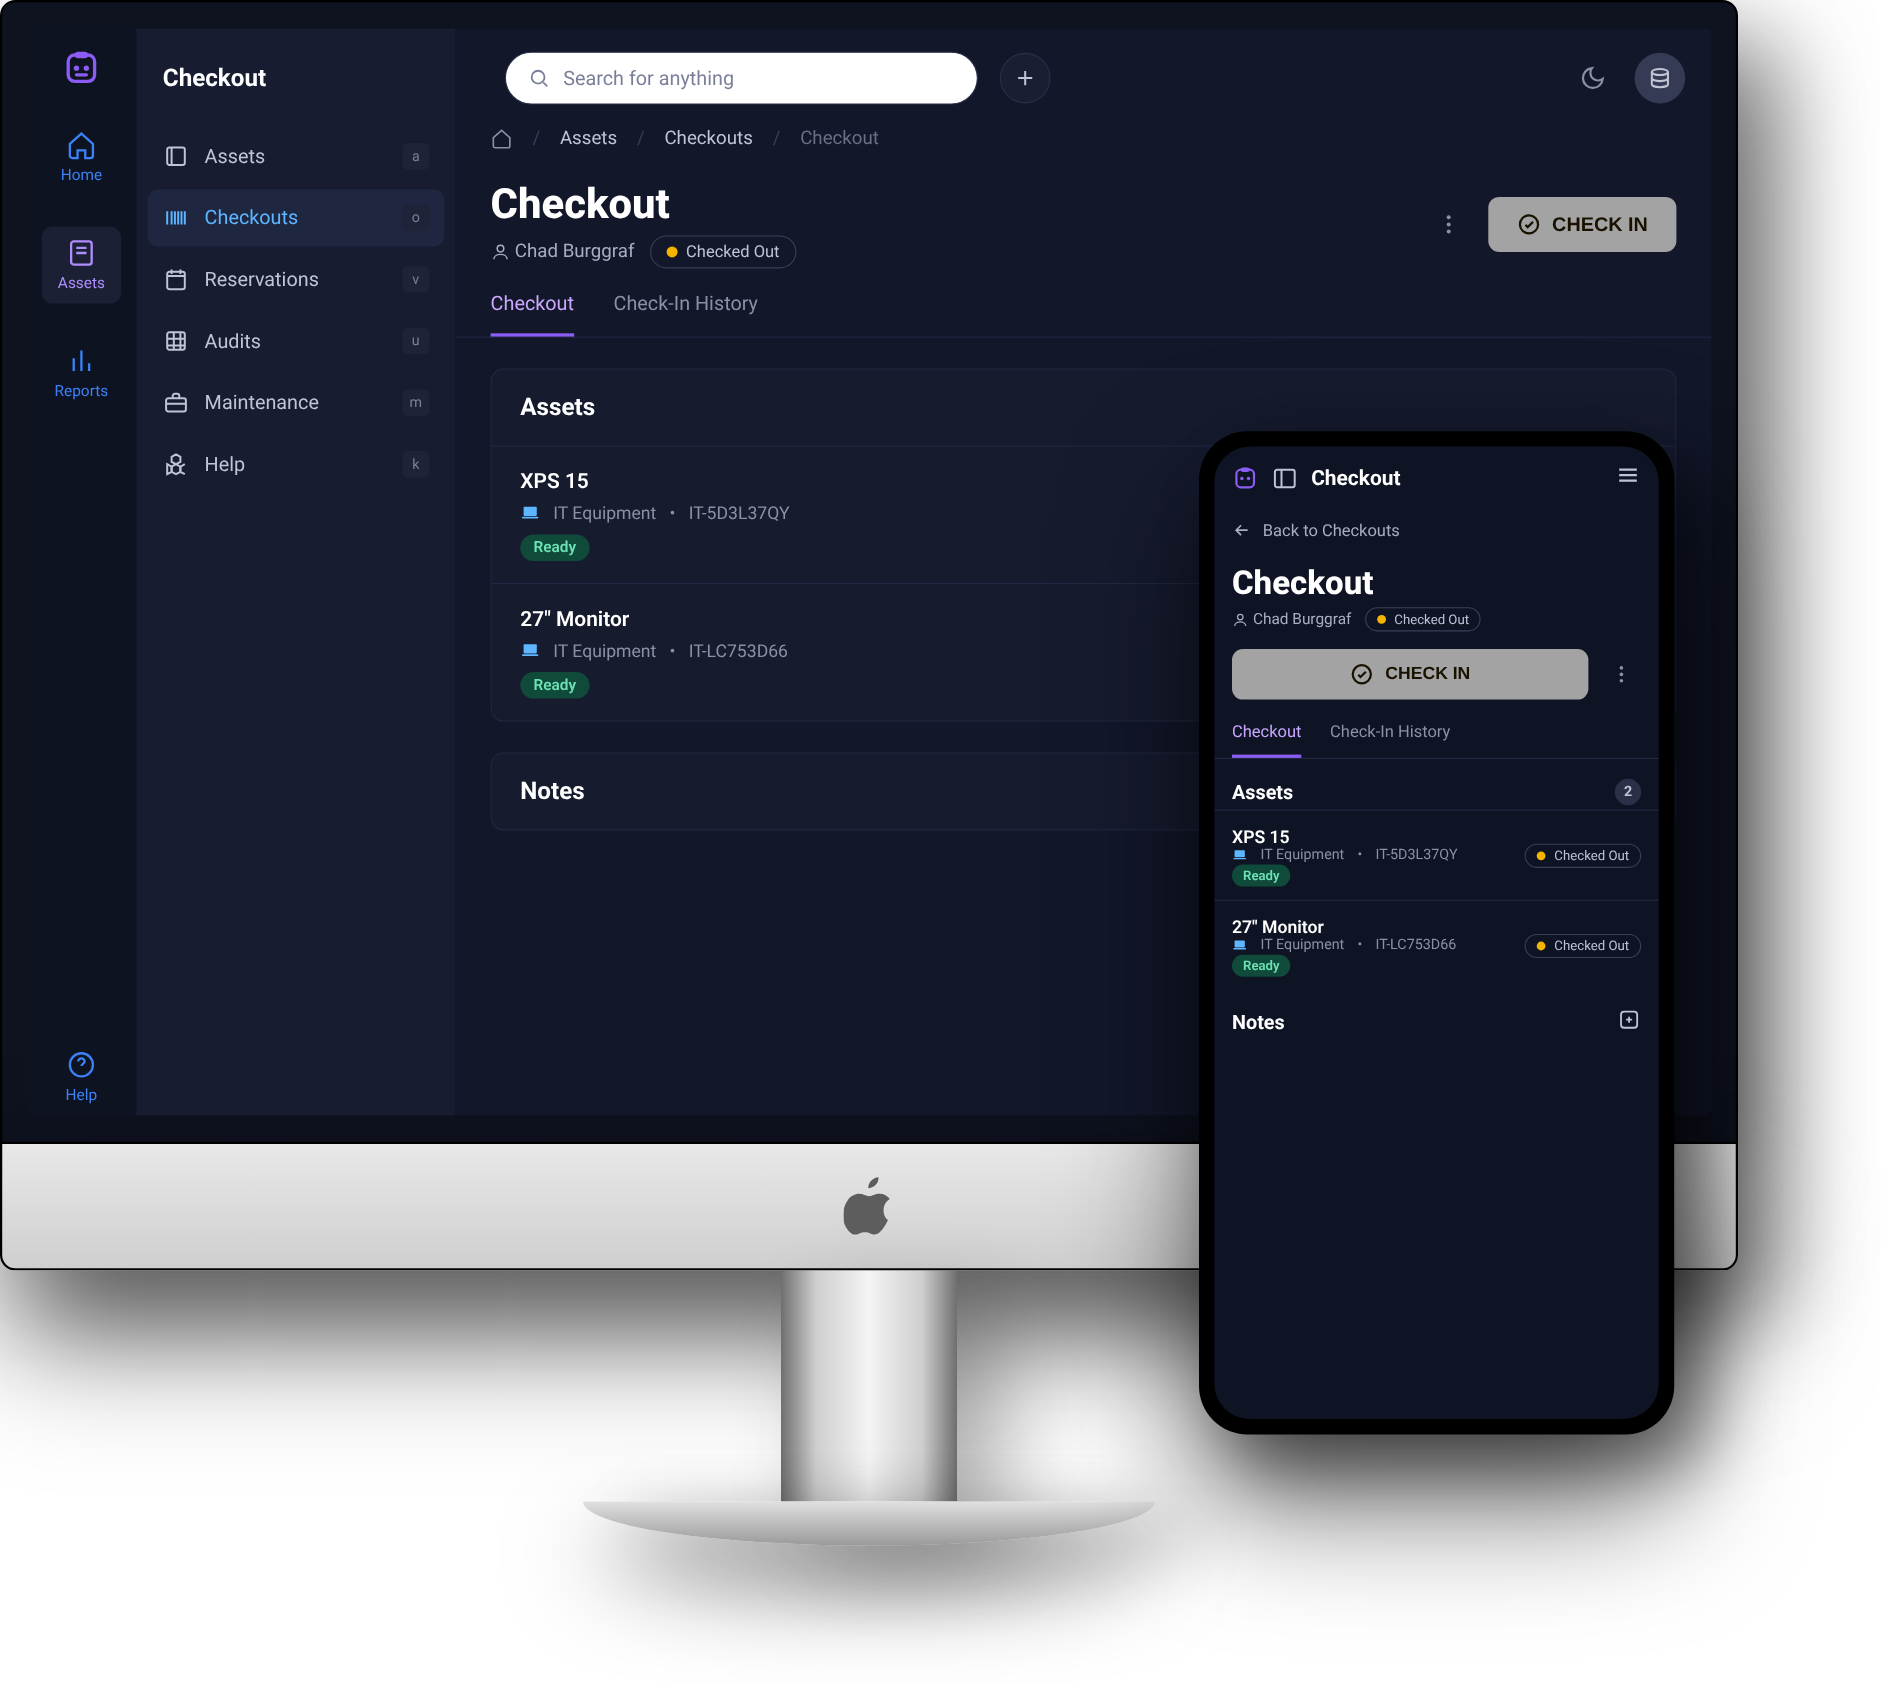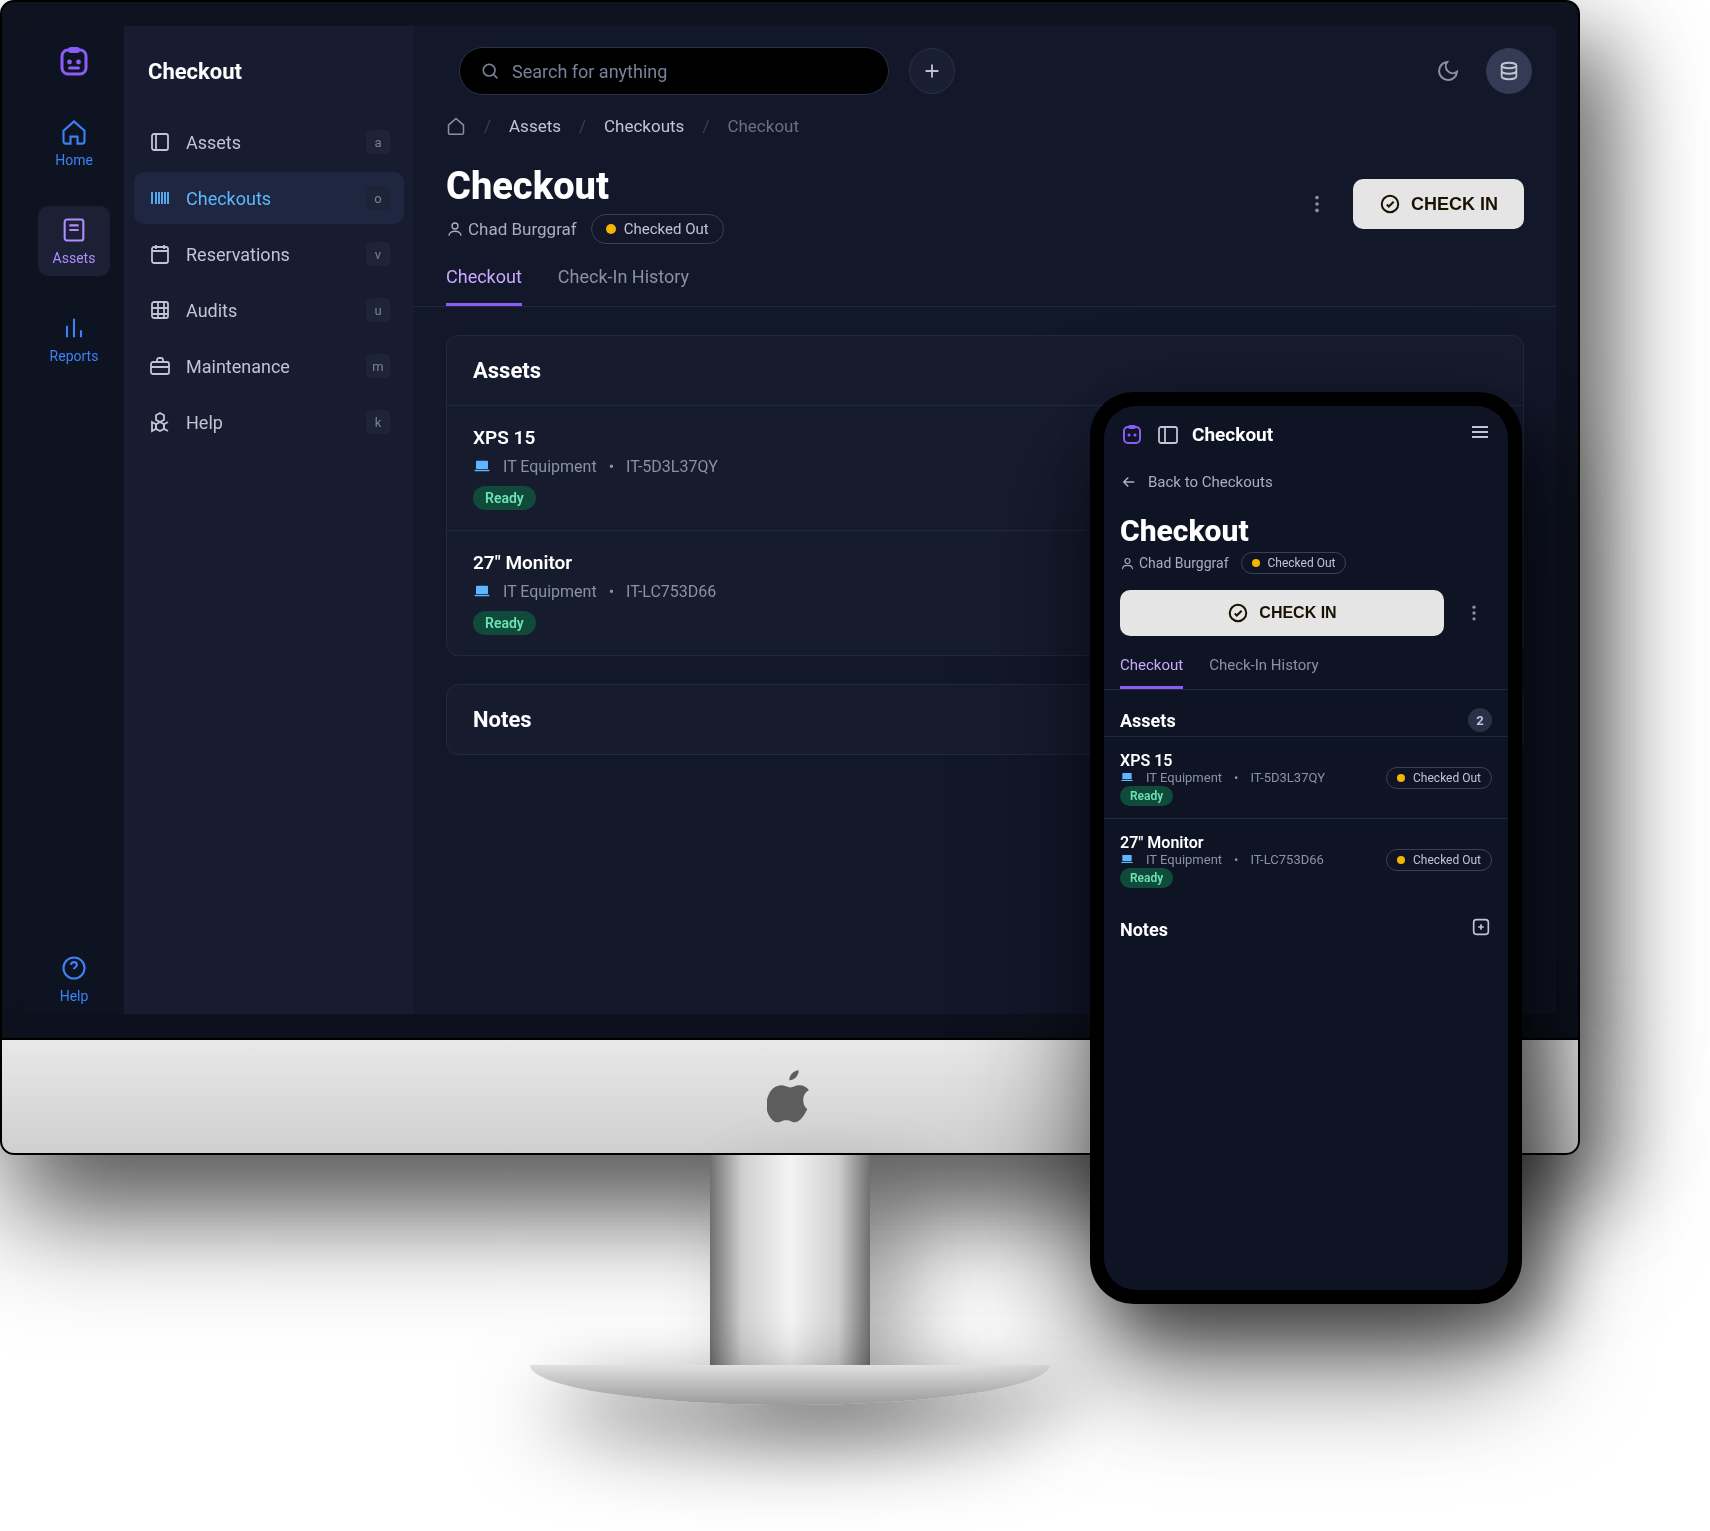--- a/index.html
+++ b/index.html
@@ -104,21 +104,21 @@
   .sub-item svg { width:24px;height:24px; }
 
   .main {
     flex:1; display:flex; flex-direction:column; background:#12172a;
   }
   .topbar {
     height:90px; display:flex; align-items:center; padding:0 24px; gap:20px;
   }
   .search {
     flex:0 0 430px; margin-left:auto; margin-right:auto;
-    background:#000000; border:1px solid #2a3048; border-radius:999px;
+    background:#ffffff; border:1px solid #2a3048; border-radius:999px;
     height:48px; display:flex; align-items:center; padding:0 20px; gap:12px;
     color:#7b809a; font-size:18px;
   }
   .circle-btn {
     width:46px;height:46px;border-radius:999px;border:1px solid #2a3048;
     background:#191e33; display:flex;align-items:center;justify-content:center;
     cursor:pointer; color:#c0c4d4;
   }
   .circle-btn.filled { background:#353b54; border:none; }
   .circle-btn svg { width:22px;height:22px; }
@@ -140,21 +140,21 @@
     display:inline-flex;align-items:center;gap:8px;border:1px solid #3a3f57;
     border-radius:999px;padding:5px 14px;font-size:15px;color:#c0c4d4;
   }
   .dot { width:10px;height:10px;border-radius:999px;background:#f5b400;display:inline-block; }
   .page-head-right { margin-left:auto; display:flex;align-items:center;gap:18px; }
   .icon-btn {
     width:36px;height:36px;display:flex;align-items:center;justify-content:center;
     color:#8b90a5;cursor:pointer;border-radius:8px;
   }
   .primary-btn {
-    background:#e5e5e5;color:#1a1200;font-weight:700;font-size:18px;
+    background:#a3a3a3;color:#1a1200;font-weight:700;font-size:18px;
     padding:14px 26px;border-radius:10px;border:none;display:flex;align-items:center;gap:10px;
     cursor:pointer;
   }
   .primary-btn svg{width:22px;height:22px;}
 
   .tabs {
     display:flex;gap:36px;padding:22px 32px 0;border-bottom:1px solid #232842;
   }
   .tab { padding-bottom:16px;font-size:18px;color:#8b90a5;cursor:pointer; }
   .tab.active { color:#caa8ff;border-bottom:3px solid #8b5cf6; }

